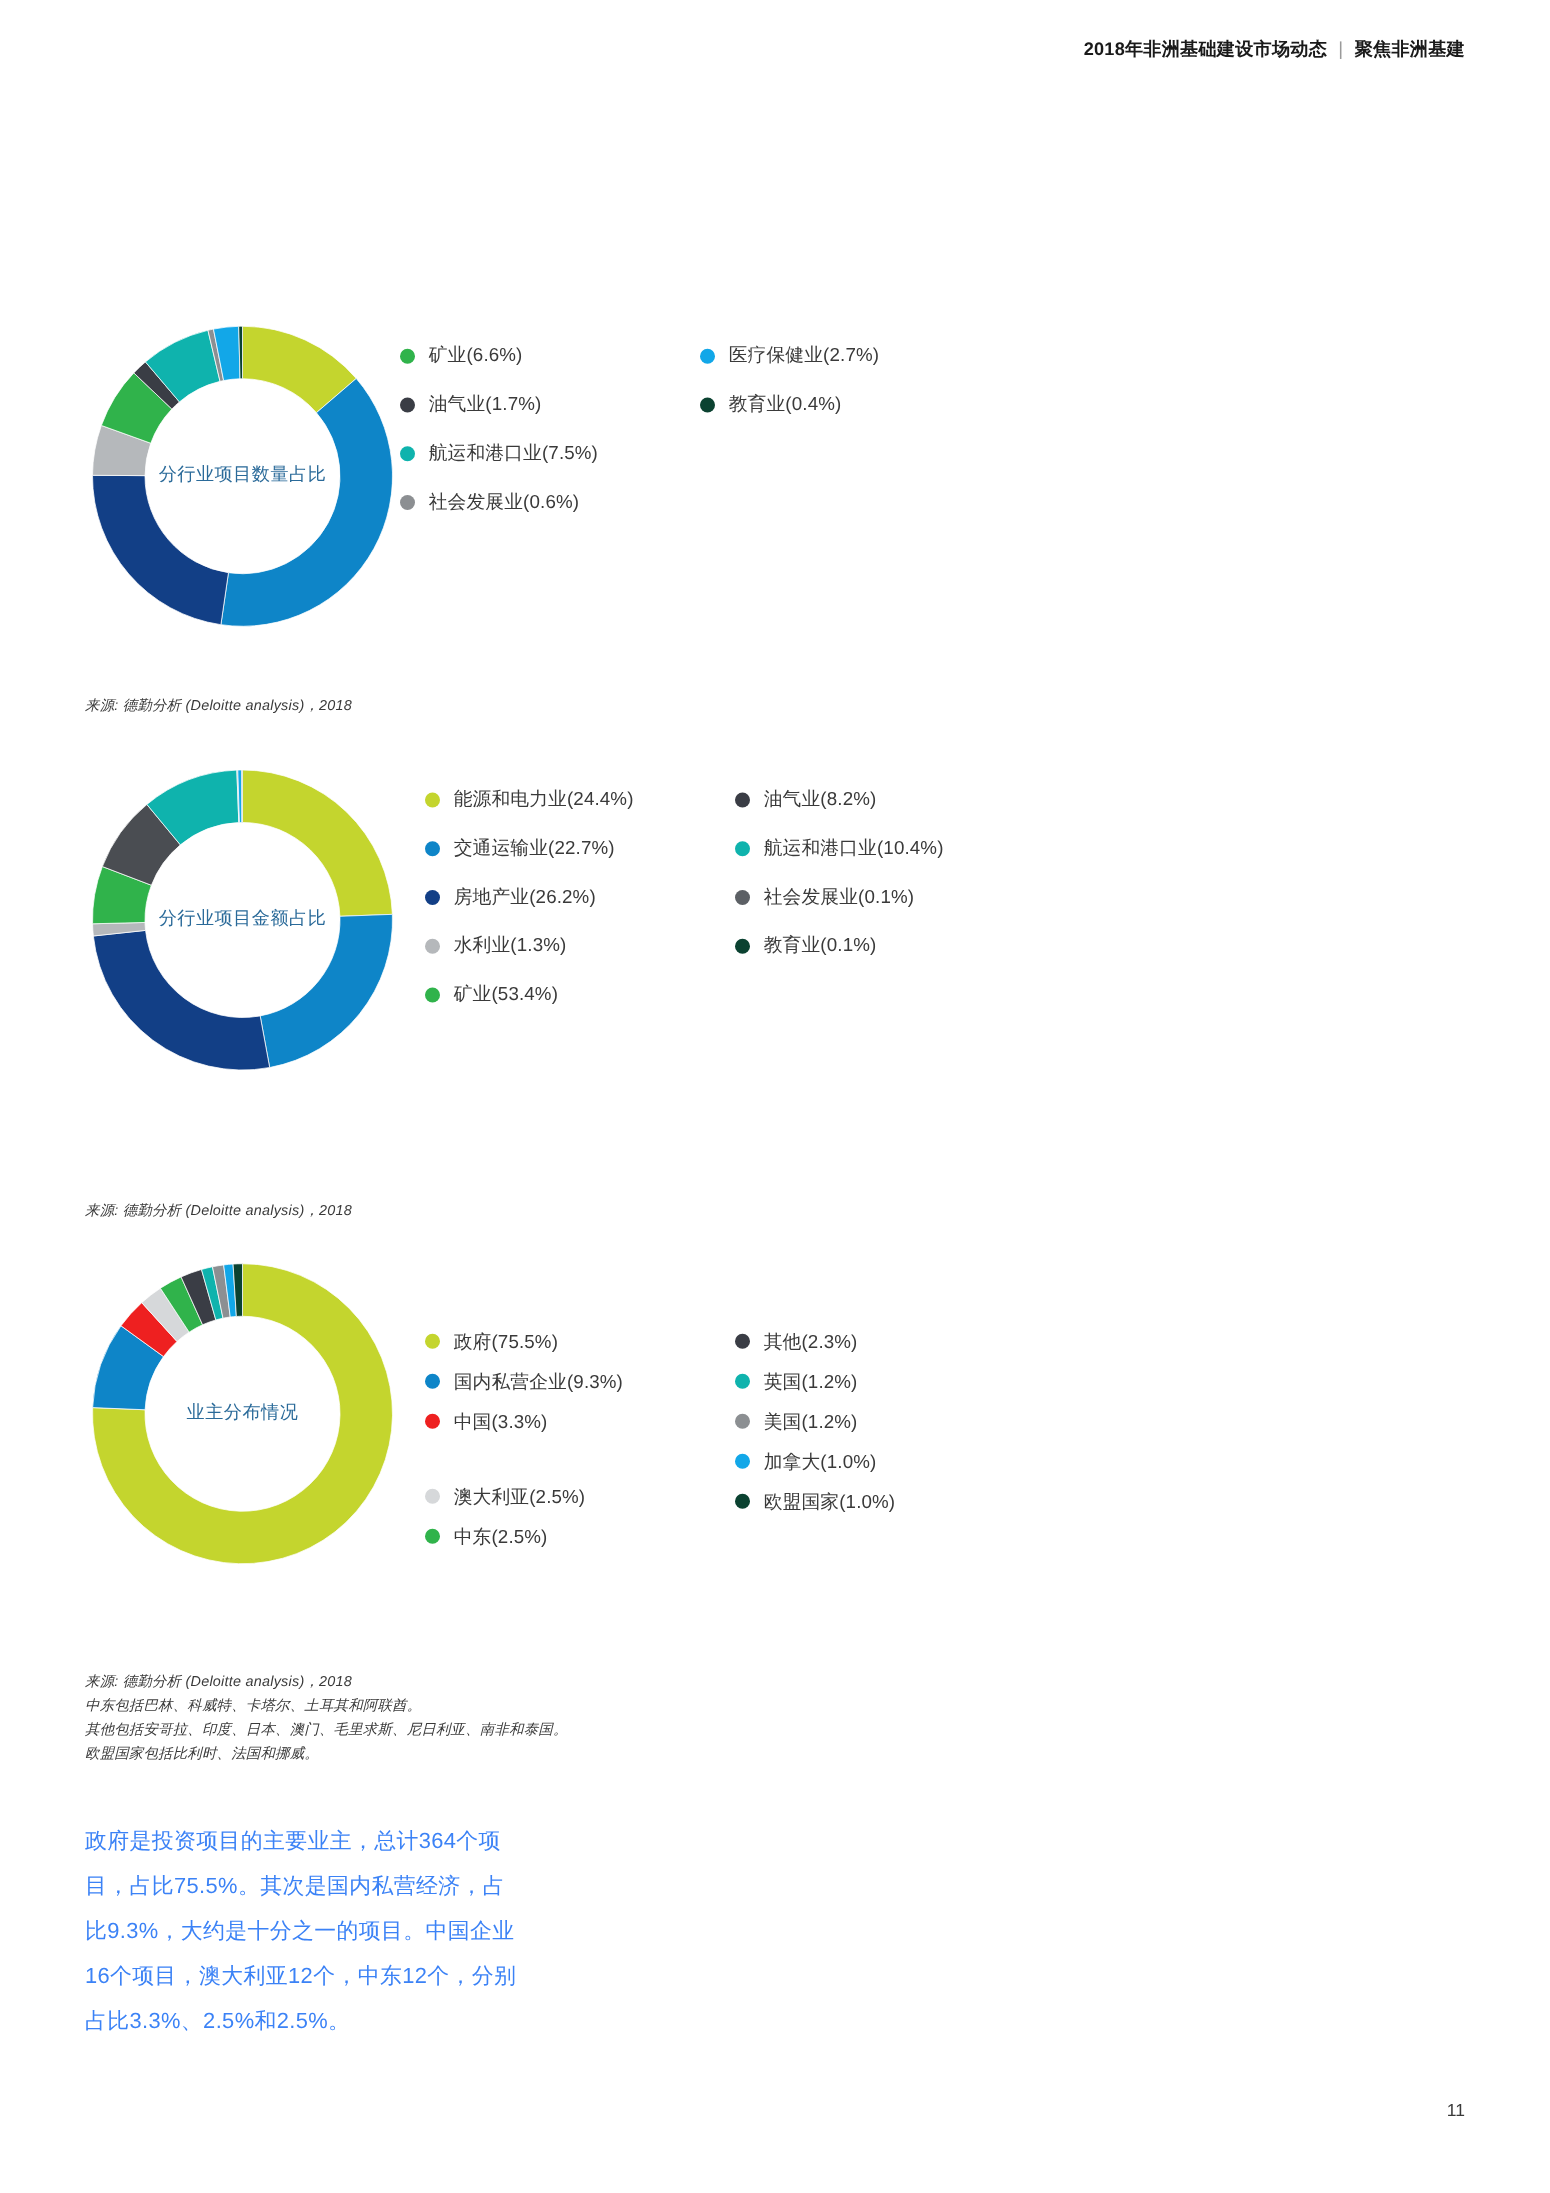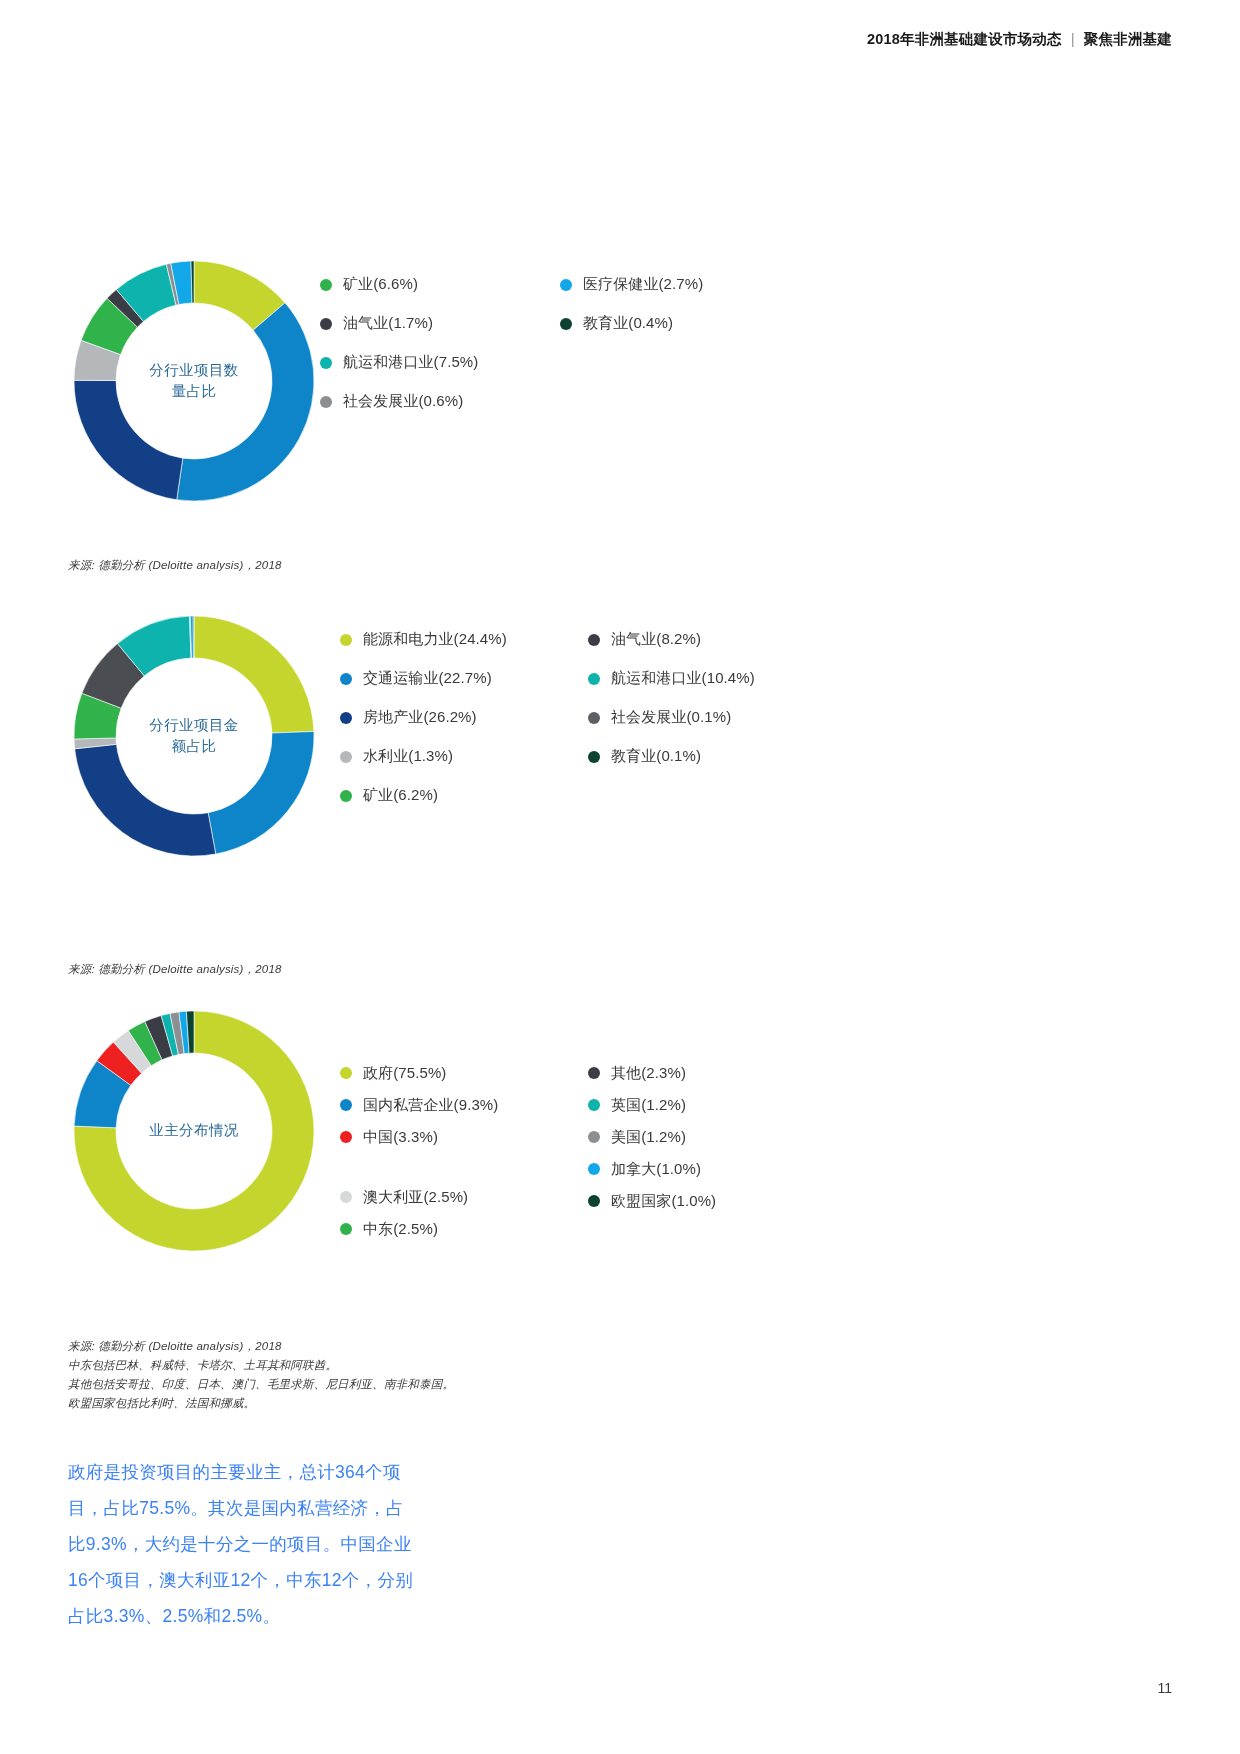--- a/index.html
+++ b/index.html
@@ -55,21 +55,21 @@
     height: 252px;
     margin-left: 68px;
     flex: 0 0 auto;
   }
   .donut-wrap svg { display: block; }
   .donut-center {
     position: absolute;
     left: 0; top: 0;
     width: 100%; height: 100%;
     display: flex;
-    flex-direction: column;
+    flex-direction: row;
     align-items: center;
     justify-content: center;
     text-align: center;
     pointer-events: none;
   }
   .donut-center span {
     font-size: 14.5px;
     color: #2a6a99;
     line-height: 1.45;
     letter-spacing: 0.4px;
@@ -242,21 +242,21 @@
           <div class="legend-item">
             <span class="legend-dot" style="background:#123f86"></span>
             <span class="legend-label">房地产业(26.2%)</span>
           </div>
           <div class="legend-item">
             <span class="legend-dot" style="background:#b5b8bb"></span>
             <span class="legend-label">水利业(1.3%)</span>
           </div>
           <div class="legend-item">
             <span class="legend-dot" style="background:#30b34b"></span>
-            <span class="legend-label">矿业(6.2%)</span>
+            <span class="legend-label">矿业(53.4%)</span>
           </div>
         </div>
         <div class="legend-col c2">
           <div class="legend-item">
             <span class="legend-dot" style="background:#3a3d45"></span>
             <span class="legend-label">油气业(8.2%)</span>
           </div>
           <div class="legend-item">
             <span class="legend-dot" style="background:#0fb3ad"></span>
             <span class="legend-label">航运和港口业(10.4%)</span>

